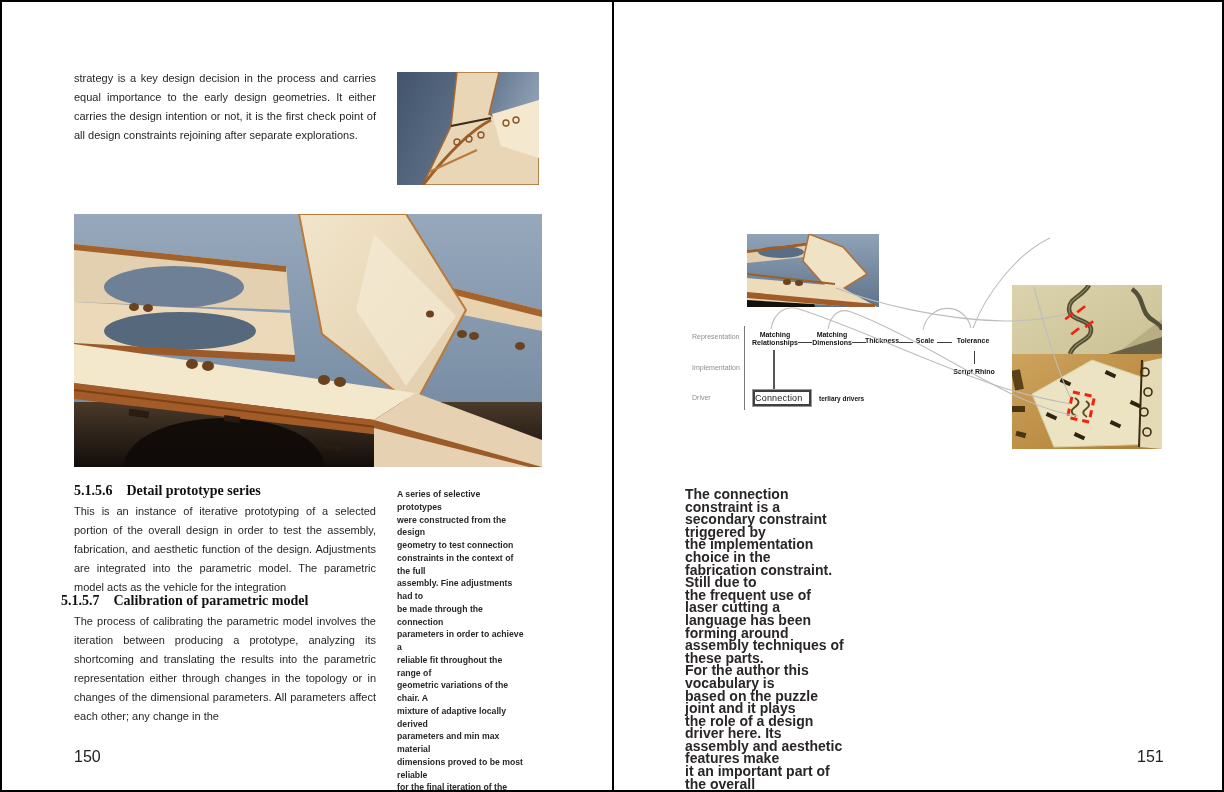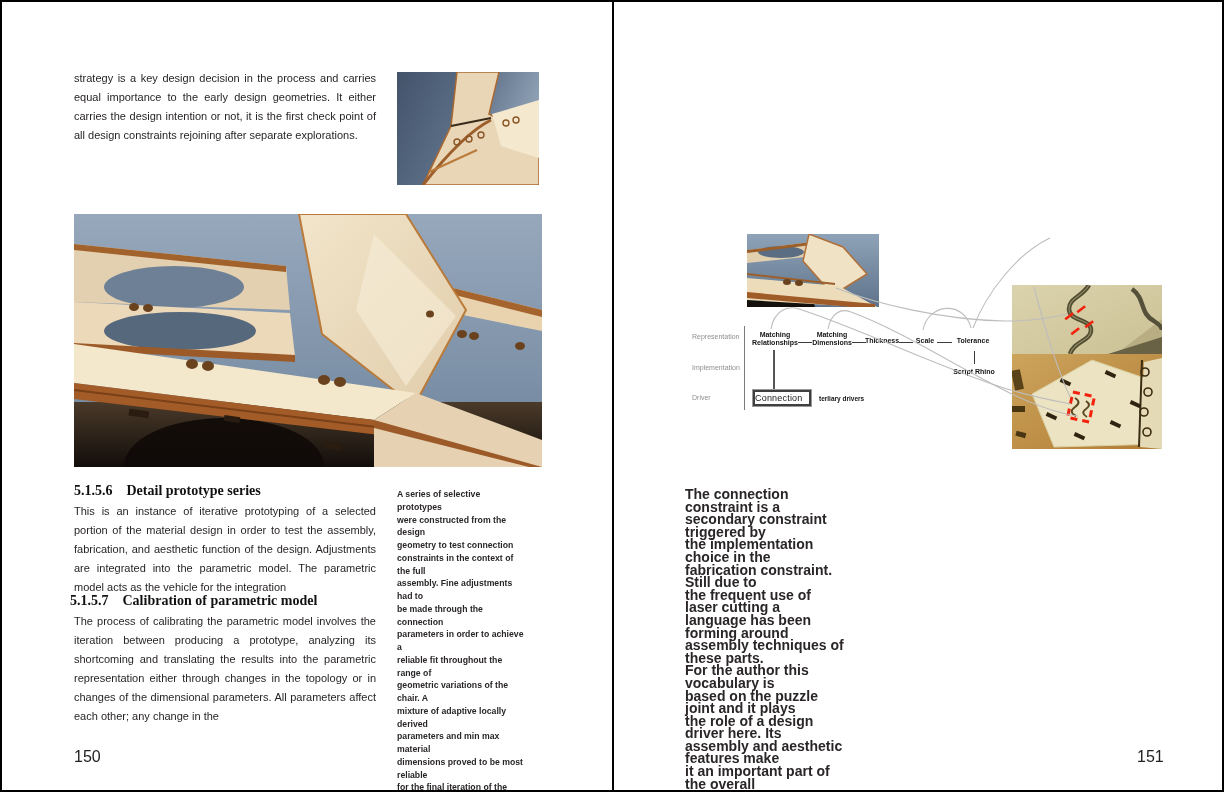--- a/index.html
+++ b/index.html
@@ -13,21 +13,21 @@
   .abs { position:absolute; }
   #page-divider { left:610px; top:0; width:2px; height:792px; background:#000; }
 
   
   .bodytext { font-size:11px; line-height:19px; text-align:justify; width:302px; }
   #intro-paragraph { left:72px; top:67px; }
   .section-heading { font-family:"Liberation Serif", serif; font-size:14px; color:#111; }
   .section-heading .sec-num { margin-right:14px; }
   #section-1-heading { left:72px; top:481px; }
   #section-1-body   { left:72px; top:500px; }
-  #section-2-heading{ left:68px; top:591px; }
+  #section-2-heading{ left:59px; top:591px; }
   #section-2-body   { left:72px; top:610px; }
   #margin-note { left:395px; top:486px; width:130px; font-size:8.7px; line-height:12.75px; white-space:pre-line; font-weight:bold; color:#2a2627; }
   .pagenum { font-size:16px; color:#222; }
   #pagenum-left { left:72px; top:746px; }
 
   
   .photo { display:block; }
   #photo-joint-closeup { left:395px; top:70px; width:142px; height:113px; }
   #photo-chair-large   { left:72px;  top:212px; width:468px; height:253px; }
 
@@ -145,21 +145,21 @@
     <g fill="#2a1c10">
       <rect x="55" y="196" width="20" height="7" transform="rotate(8 65 199)"></rect>
       <rect x="150" y="202" width="16" height="6" transform="rotate(8 158 205)"></rect>
       <rect x="250" y="228" width="18" height="7" transform="rotate(10 259 231)"></rect>
     </g>
   </svg>
 
   <h3 class="abs section-heading" id="section-1-heading">
     <span class="sec-num">5.1.5.6</span><span>Detail prototype series</span>
   </h3>
-  <p class="abs bodytext" id="section-1-body">This is an instance of iterative prototyping of a selected portion of the material design in order to test the assembly, fabrication, and aesthetic function of the design. Adjustments are integrated into the parametric model. The parametric model acts as the vehicle for the integration</p>
+  <p class="abs bodytext" id="section-1-body">This is an instance of iterative prototyping of a selected portion of the overall design in order to test the assembly, fabrication, and aesthetic function of the design. Adjustments are integrated into the parametric model. The parametric model acts as the vehicle for the integration</p>
 
   <h3 class="abs section-heading" id="section-2-heading">
     <span class="sec-num">5.1.5.7</span><span>Calibration of parametric model</span>
   </h3>
   <p class="abs bodytext" id="section-2-body">The process of calibrating the parametric model involves the iteration between producing a prototype, analyzing its shortcoming and translating the results into the parametric representation either through changes in the topology or in changes of the dimensional parameters. All parameters affect each other; any change in the</p>
 
   <p class="abs" id="margin-note">A series of selective prototypes
 were constructed from the design
 geometry to test connection
 constraints in the context of the full

